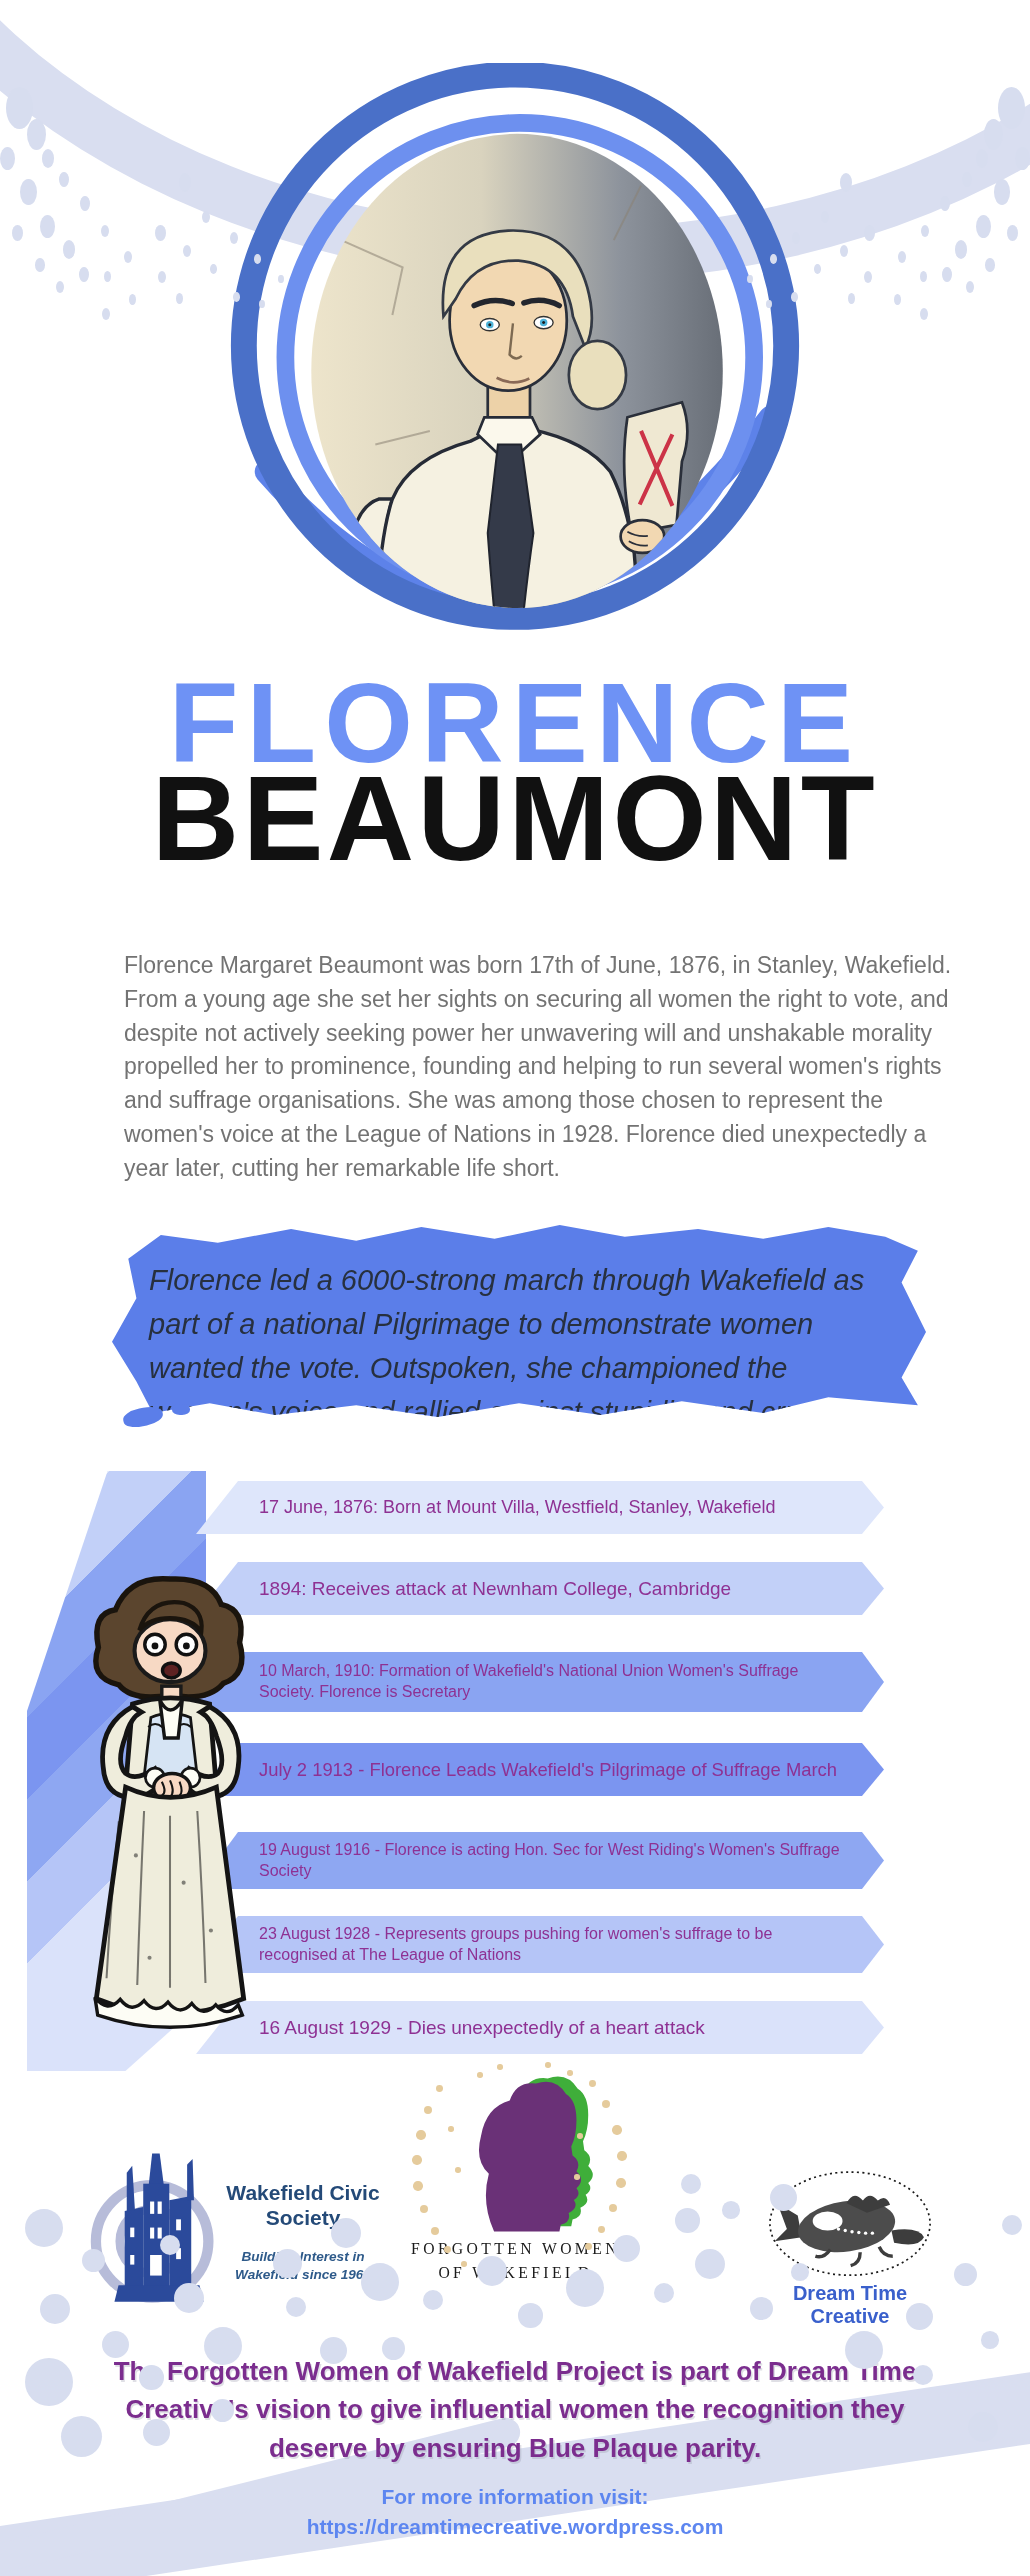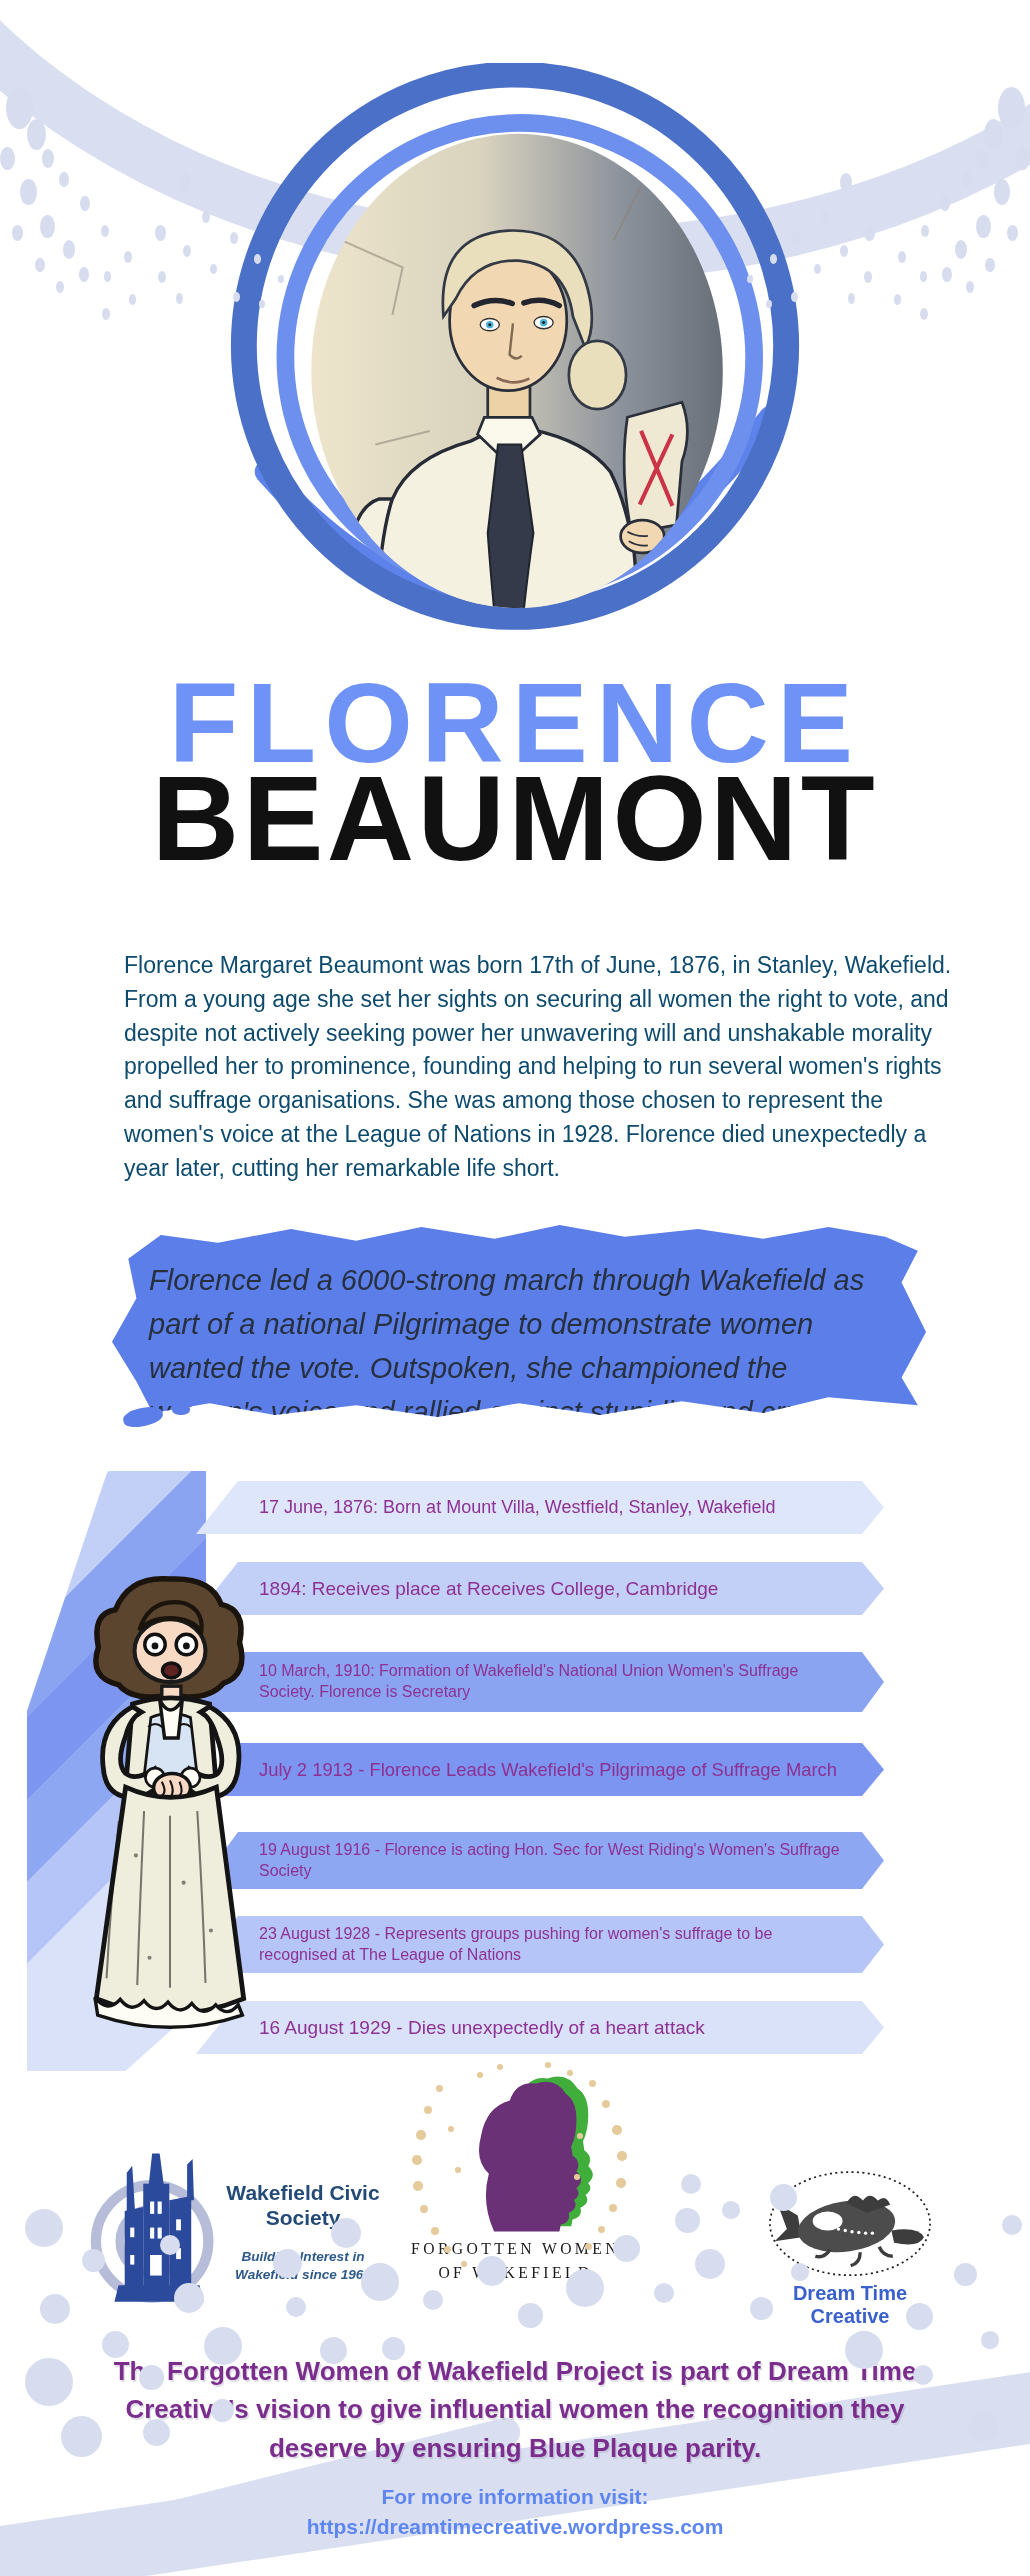--- a/index.html
+++ b/index.html
@@ -28,21 +28,21 @@
         font-size:121px;font-weight:800;letter-spacing:3.4px;color:#111;line-height:1;}
   #tagline-row{position:absolute;left:0;top:853px;width:1030px;display:flex;
         justify-content:center;align-items:center;gap:37px;}
   .tri-dots{display:flex;gap:11px;align-items:center;padding-top:27px;}
   .tri-dots i{display:block;width:18.4px;height:24.5px;background:#111;border-radius:50%;}
   #tagline{font-family:"DejaVu Serif",serif;font-style:italic;font-size:67px;color:#151515;
         line-height:1;transform:rotate(-1deg);}
 
   
   #intro{position:absolute;left:124px;top:949px;width:828px;font-size:23px;line-height:1.47;
-         color:#0c4a6e;}
+         color:#737373;}
 
   
   #quote-box{position:absolute;left:112px;top:1223px;width:814px;height:198px;background:#5b7ee9;
      clip-path:polygon(2% 18%,6% 6%,13% 10%,22% 3%,30% 9%,38% 2%,47% 8%,55% 1%,63% 7%,72% 3%,
        80% 8%,88% 2%,95% 7%,99% 14%,97% 30%,100% 55%,97% 78%,99% 92%,88% 88%,80% 96%,70% 90%,
        60% 97%,50% 91%,40% 98%,30% 92%,20% 97%,12% 91%,5% 96%,3% 80%,0% 60%,3% 38%);}
   #quote-text{position:absolute;left:37px;top:35px;width:739px;font-size:29px;font-style:italic;
      line-height:1.52;color:#27303f;}
   .quote-blob{position:absolute;background:#5b7ee9;border-radius:45%;}
 
@@ -148,21 +148,21 @@
     <div id="quote-text">Florence led a 6000-strong march through Wakefield as part of a national Pilgrimage to demonstrate women wanted the vote. Outspoken, she championed the women's voice and rallied against stupidity and cruelty wherever she saw it.</div>
   </div>
   <div class="quote-blob" style="left:123px;top:1408px;width:40px;height:17.7px;transform:rotate(-12deg);"></div>
   <div class="quote-blob" style="left:172px;top:1404px;width:17.7px;height:11px;"></div>
 
   <div id="tl-fan"></div>
   <div class="tl-row r1">
       <div class="tl-label">17 June, 1876: Born at Mount Villa, Westfield, Stanley, Wakefield</div>
     </div>
   <div class="tl-row r2">
-      <div class="tl-label">1894: Receives place at Receives College, Cambridge</div>
+      <div class="tl-label">1894: Receives attack at Newnham College, Cambridge</div>
     </div>
   <div class="tl-row r3">
       <div class="tl-label">10 March, 1910: Formation of Wakefield's National Union Women's Suffrage Society. Florence is Secretary</div>
     </div>
   <div class="tl-row r4">
       <div class="tl-label">July 2 1913 - Florence Leads Wakefield's Pilgrimage of Suffrage March</div>
     </div>
   <div class="tl-row r5">
       <div class="tl-label">19  August 1916 - Florence is acting Hon. Sec for West Riding's Women's Suffrage Society</div>
     </div>

